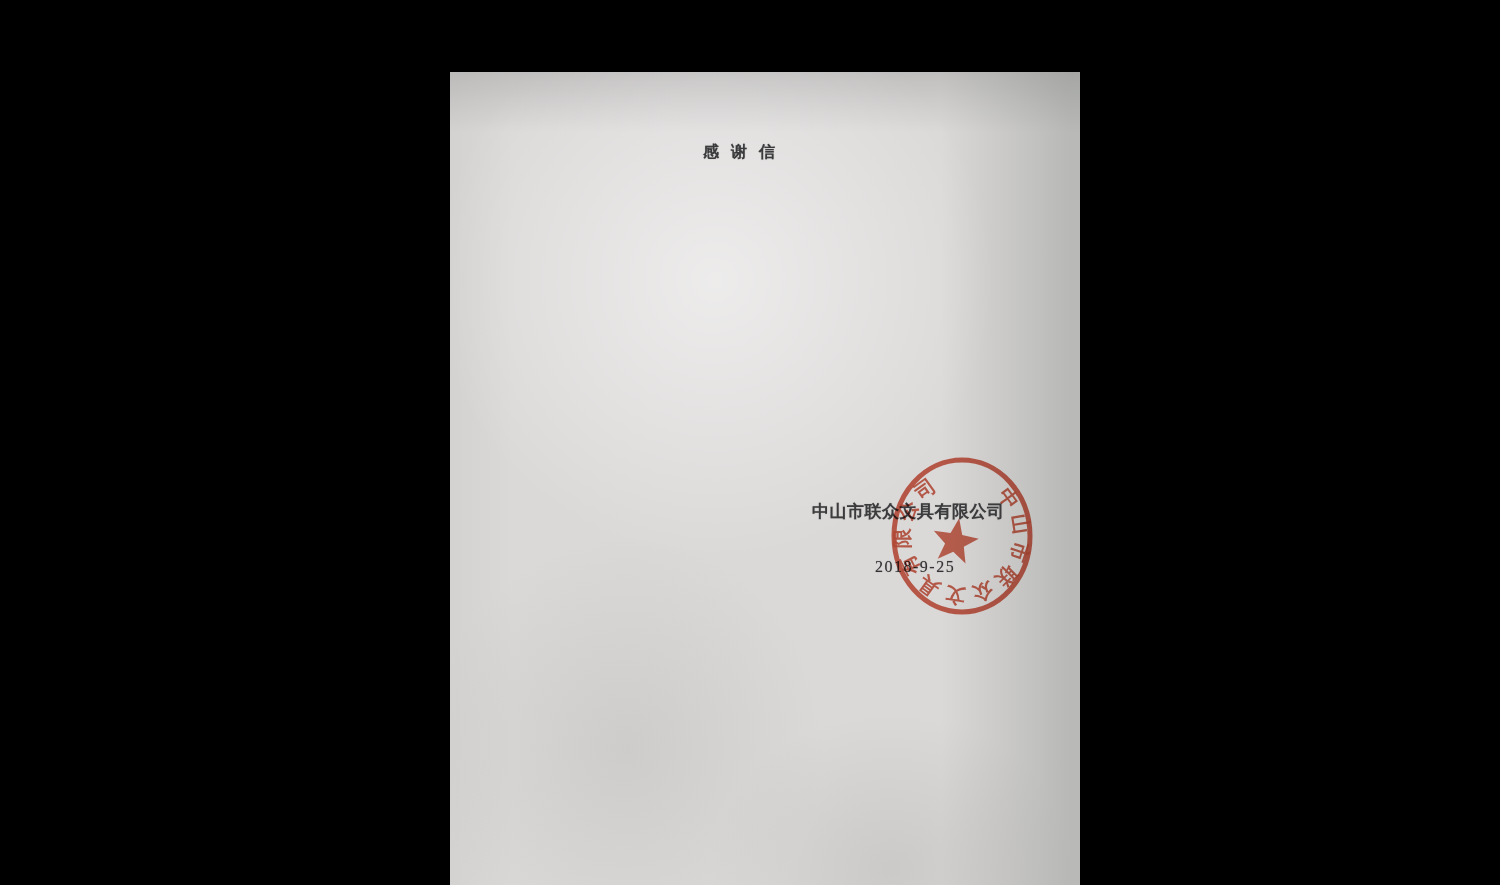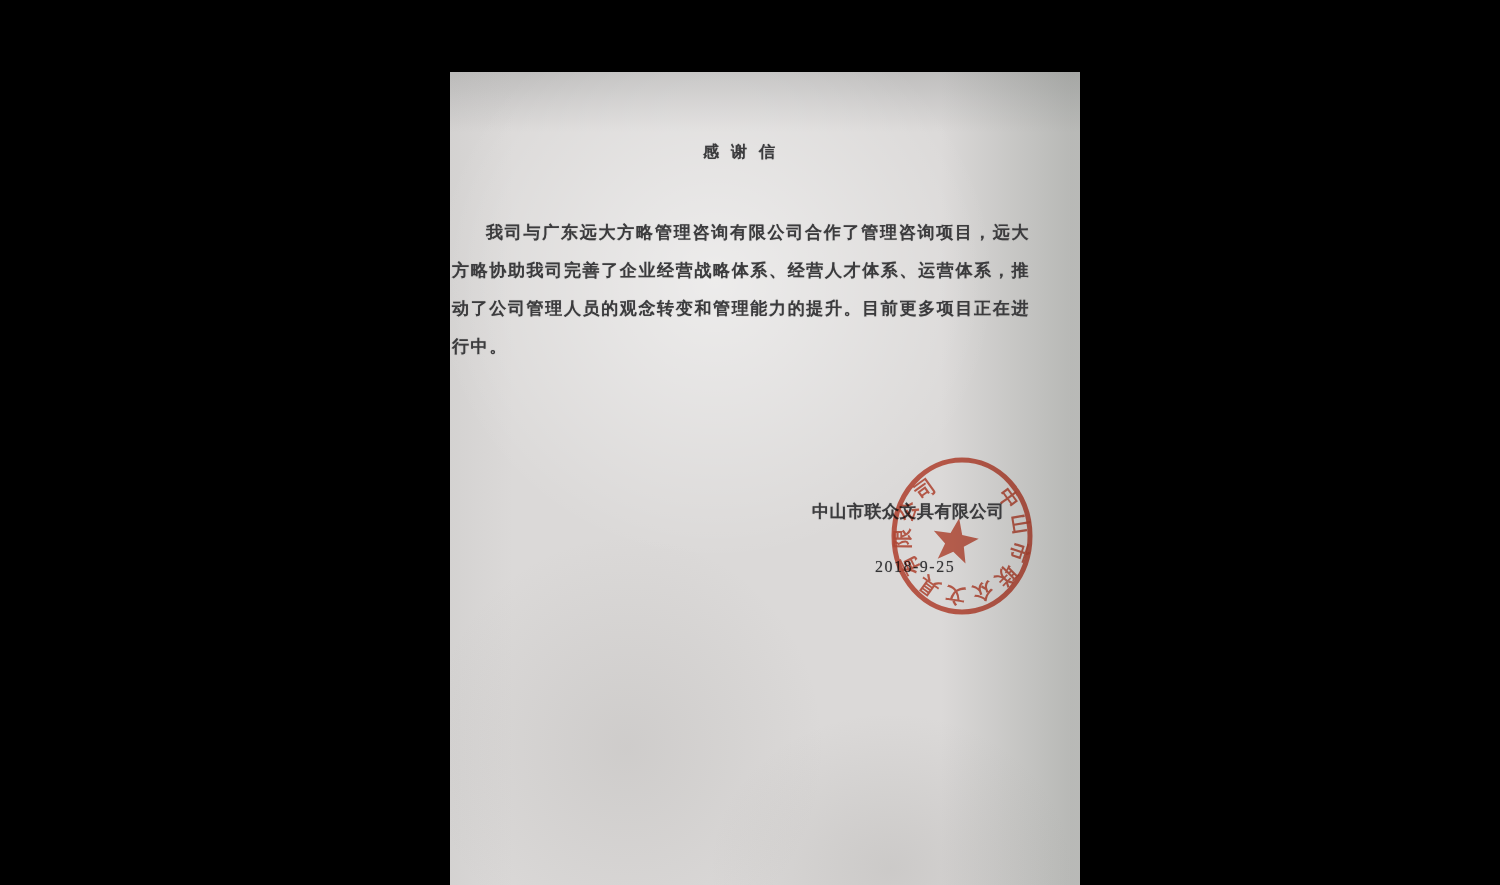--- a/index.html
+++ b/index.html
@@ -54,21 +54,20 @@
 </style>
 </head>
 <body>
 
 <div class="stage">
   <div class="photo">
 
     <h1 class="title">感 谢 信</h1>
 
     <div class="body-text">
-      <p>我司与广东远大方略管理咨询有限公司合作了管理咨询项目，远大方略协助我司完善了企业经营战略体系、经营人才体系、运营体系，推动了公司管理人员的观念转变和管理能力的提升。目前更多项目正在进行中。</p>
     </div>
 
     <div class="signature">中山市联众文具有限公司</div>
     <div class="sig-date">2018-9-25</div>
 
     <svg class="stamp" viewBox="0 0 180 190" xmlns="http://www.w3.org/2000/svg">
       <defs>
         <path id="sealArc" d="M 37,95 A 53,53 0 1 1 143,95 A 53,53 0 1 1 37,95"></path>
       </defs>
       <ellipse class="seal-ring" cx="90" cy="95" rx="68" ry="76"></ellipse>

